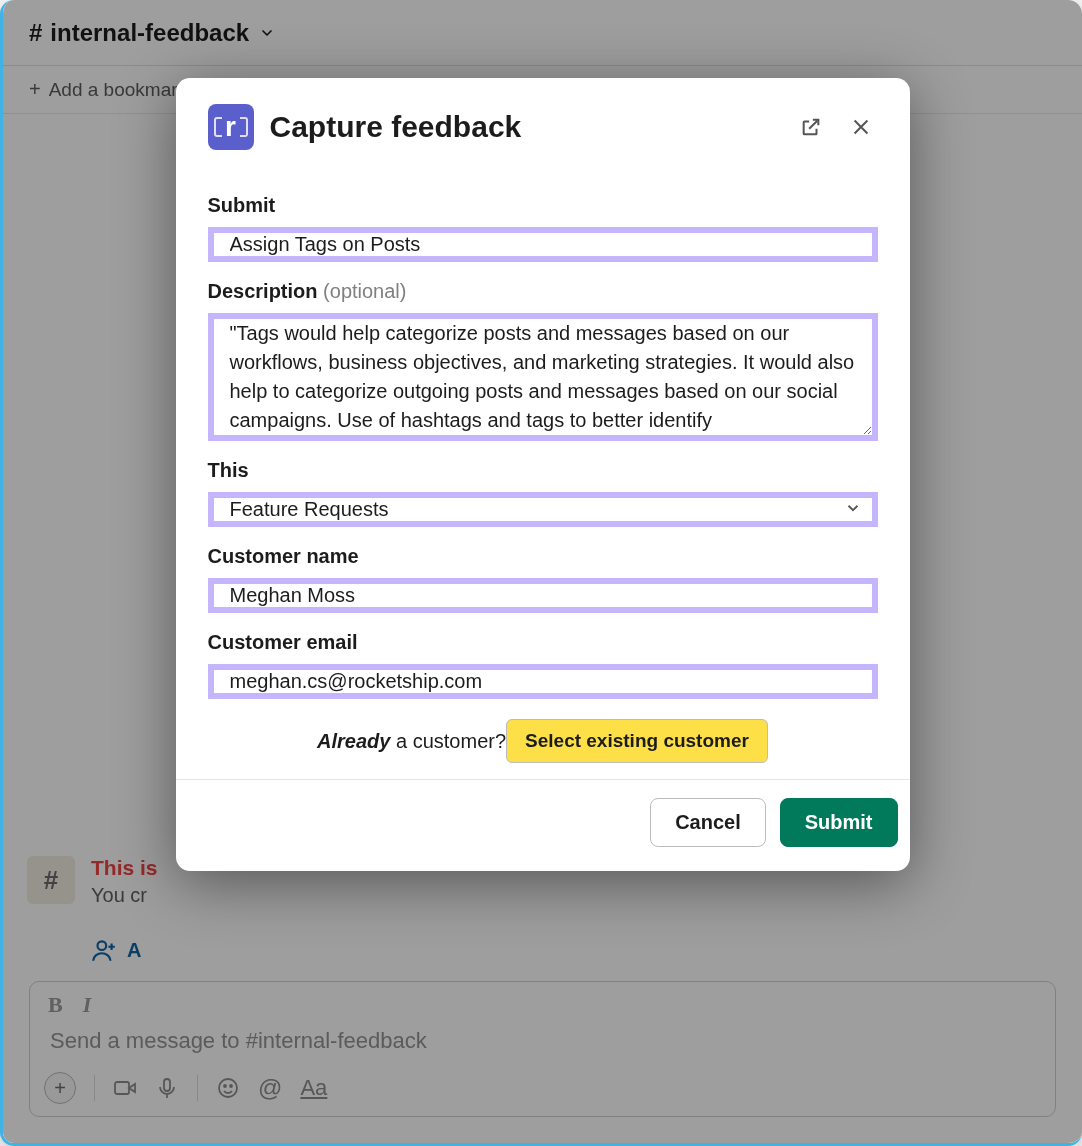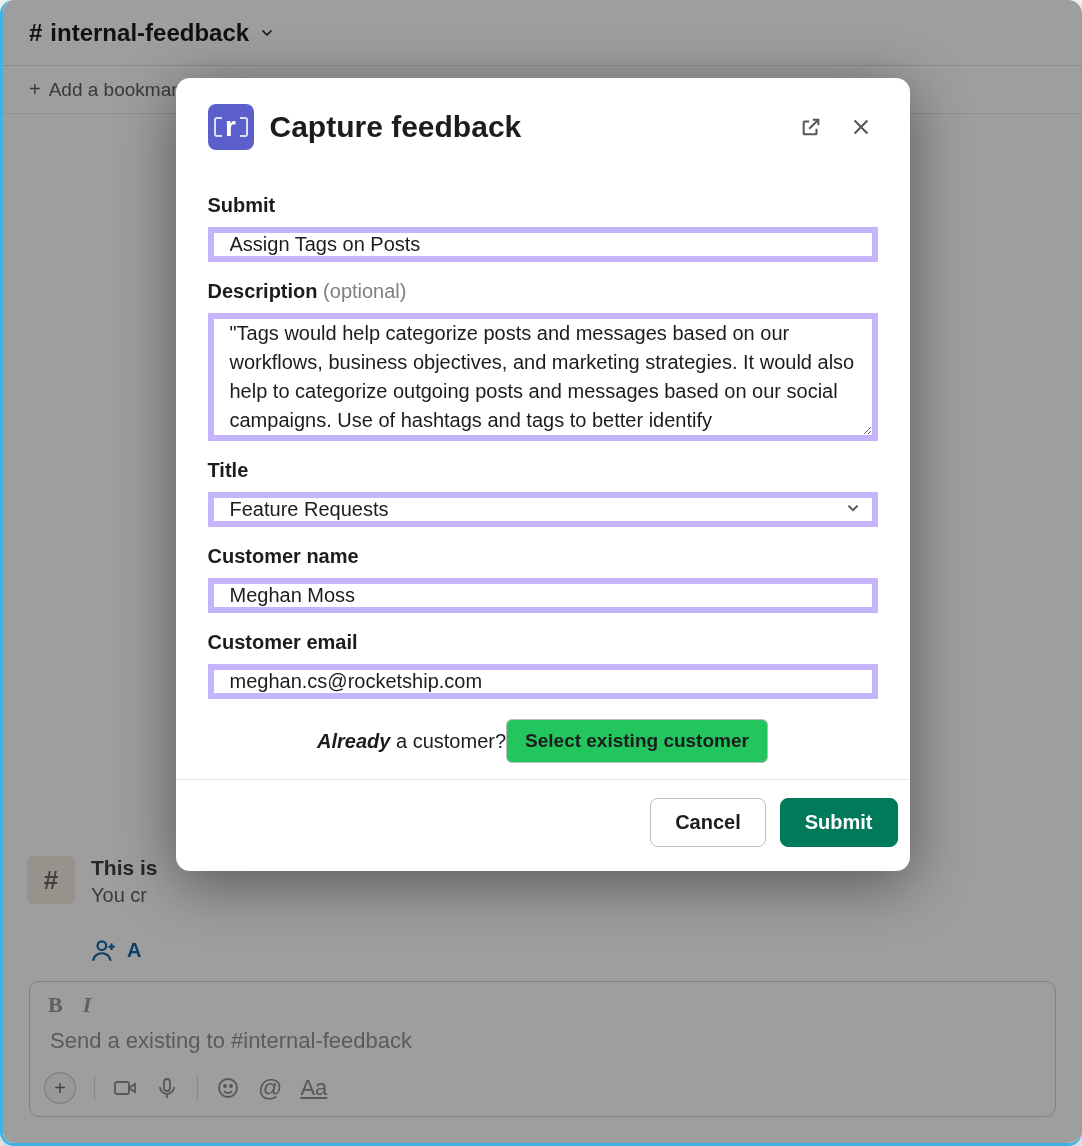--- a/index.html
+++ b/index.html
@@ -63,21 +63,21 @@
   .intro {
     display:flex; gap:16px; align-items:flex-start;
     margin-bottom: 24px;
   }
   .intro-hash {
     width:48px; height:48px; border-radius:6px;
     background:#f3ede4;
     display:flex; align-items:center; justify-content:center;
     color:#6b6b6b; font-size:26px; font-weight:600;
   }
-  .intro-line1 { font-weight:800; font-size:21px; color:#404040; }
+  .intro-line1 { font-weight:800; font-size:21px; color:#ef4444; }
   .intro-line2 { font-size:20px; color:#616061; margin-top:4px; }
 
   .add-people {
     display:flex; align-items:center; gap:10px;
     color:#1264a3; font-size:20px; font-weight:600;
     margin: 6px 0 18px 64px;
   }
   .add-people svg { width:26px; height:26px; stroke:#1264a3; fill:none; stroke-width:2; }
 
   .composer {
@@ -190,21 +190,21 @@
   .select-wrap .caret svg { width:18px; height:18px; stroke:#555; fill:none; stroke-width:2.4;}
 
   .already-row {
     display:flex; align-items:center; justify-content:center;
     margin: 20px 0 8px 0;
   }
   .already-text { font-size:20px; color:#1d1c1d; }
   .already-text .em { font-style:italic; font-weight:700; }
   .select-existing-btn {
     border:1px solid #bcbcbc; border-radius:6px;
-    background:#22c55e; padding:10px 18px;
+    background:#fde047; padding:10px 18px;
     font-size:19px; font-weight:700; color:#1d1c1d;
     cursor:pointer;
   }
 
   .modal-footer {
     border-top:1px solid #e6e6e6;
     padding: 18px 12px 24px 28px;
     display:flex; justify-content:flex-end; gap:14px;
   }
   .btn {
@@ -251,21 +251,21 @@
             <path d="M19 6v6M16 9h6"></path>
           </svg>
         <span>A</span>
       </div>
 
       <div class="composer">
         <div class="composer-row1">
           <span class="fmt">B</span>
           <span class="fmt italic">I</span>
         </div>
-        <div class="composer-placeholder">Send a existing to #internal-feedback</div>
+        <div class="composer-placeholder">Send a message to #internal-feedback</div>
         <div class="composer-row2">
           <div class="plus-btn">+</div>
           <span class="divider-v"></span>
           <svg viewBox="0 0 24 24">
               <rect x="2" y="6" width="14" height="12" rx="2"></rect>
               <path d="M22 8l-6 4 6 4V8z"></path>
             </svg>
           <svg viewBox="0 0 24 24">
               <rect x="9" y="3" width="6" height="12" rx="3"></rect>
               <path d="M5 11a7 7 0 0 0 14 0M12 18v4"></path>
@@ -310,21 +310,21 @@
 
       <div class="field-label">Submit</div>
       <input class="text-input" value="Assign Tags on Posts" style="">
 
       <div class="field-label">
         <span>Description</span>
         <span class="opt">(optional)</span>
       </div>
       <textarea class="textarea" style="">"Tags would help categorize posts and messages based on our workflows, business objectives, and marketing strategies. It would also help to categorize outgoing posts and messages based on our social campaigns. Use of hashtags and tags to better identify</textarea>
 
-      <div class="field-label">Title</div>
+      <div class="field-label">This</div>
       <div class="select-wrap">
         <input class="select-input" readonly="" value="Feature Requests" style="">
         <span class="caret">
           <svg viewBox="0 0 24 24">
               <path d="M6 9l6 6 6-6"></path>
             </svg>
         </span>
       </div>
 
       <div class="field-label">Customer name</div>

